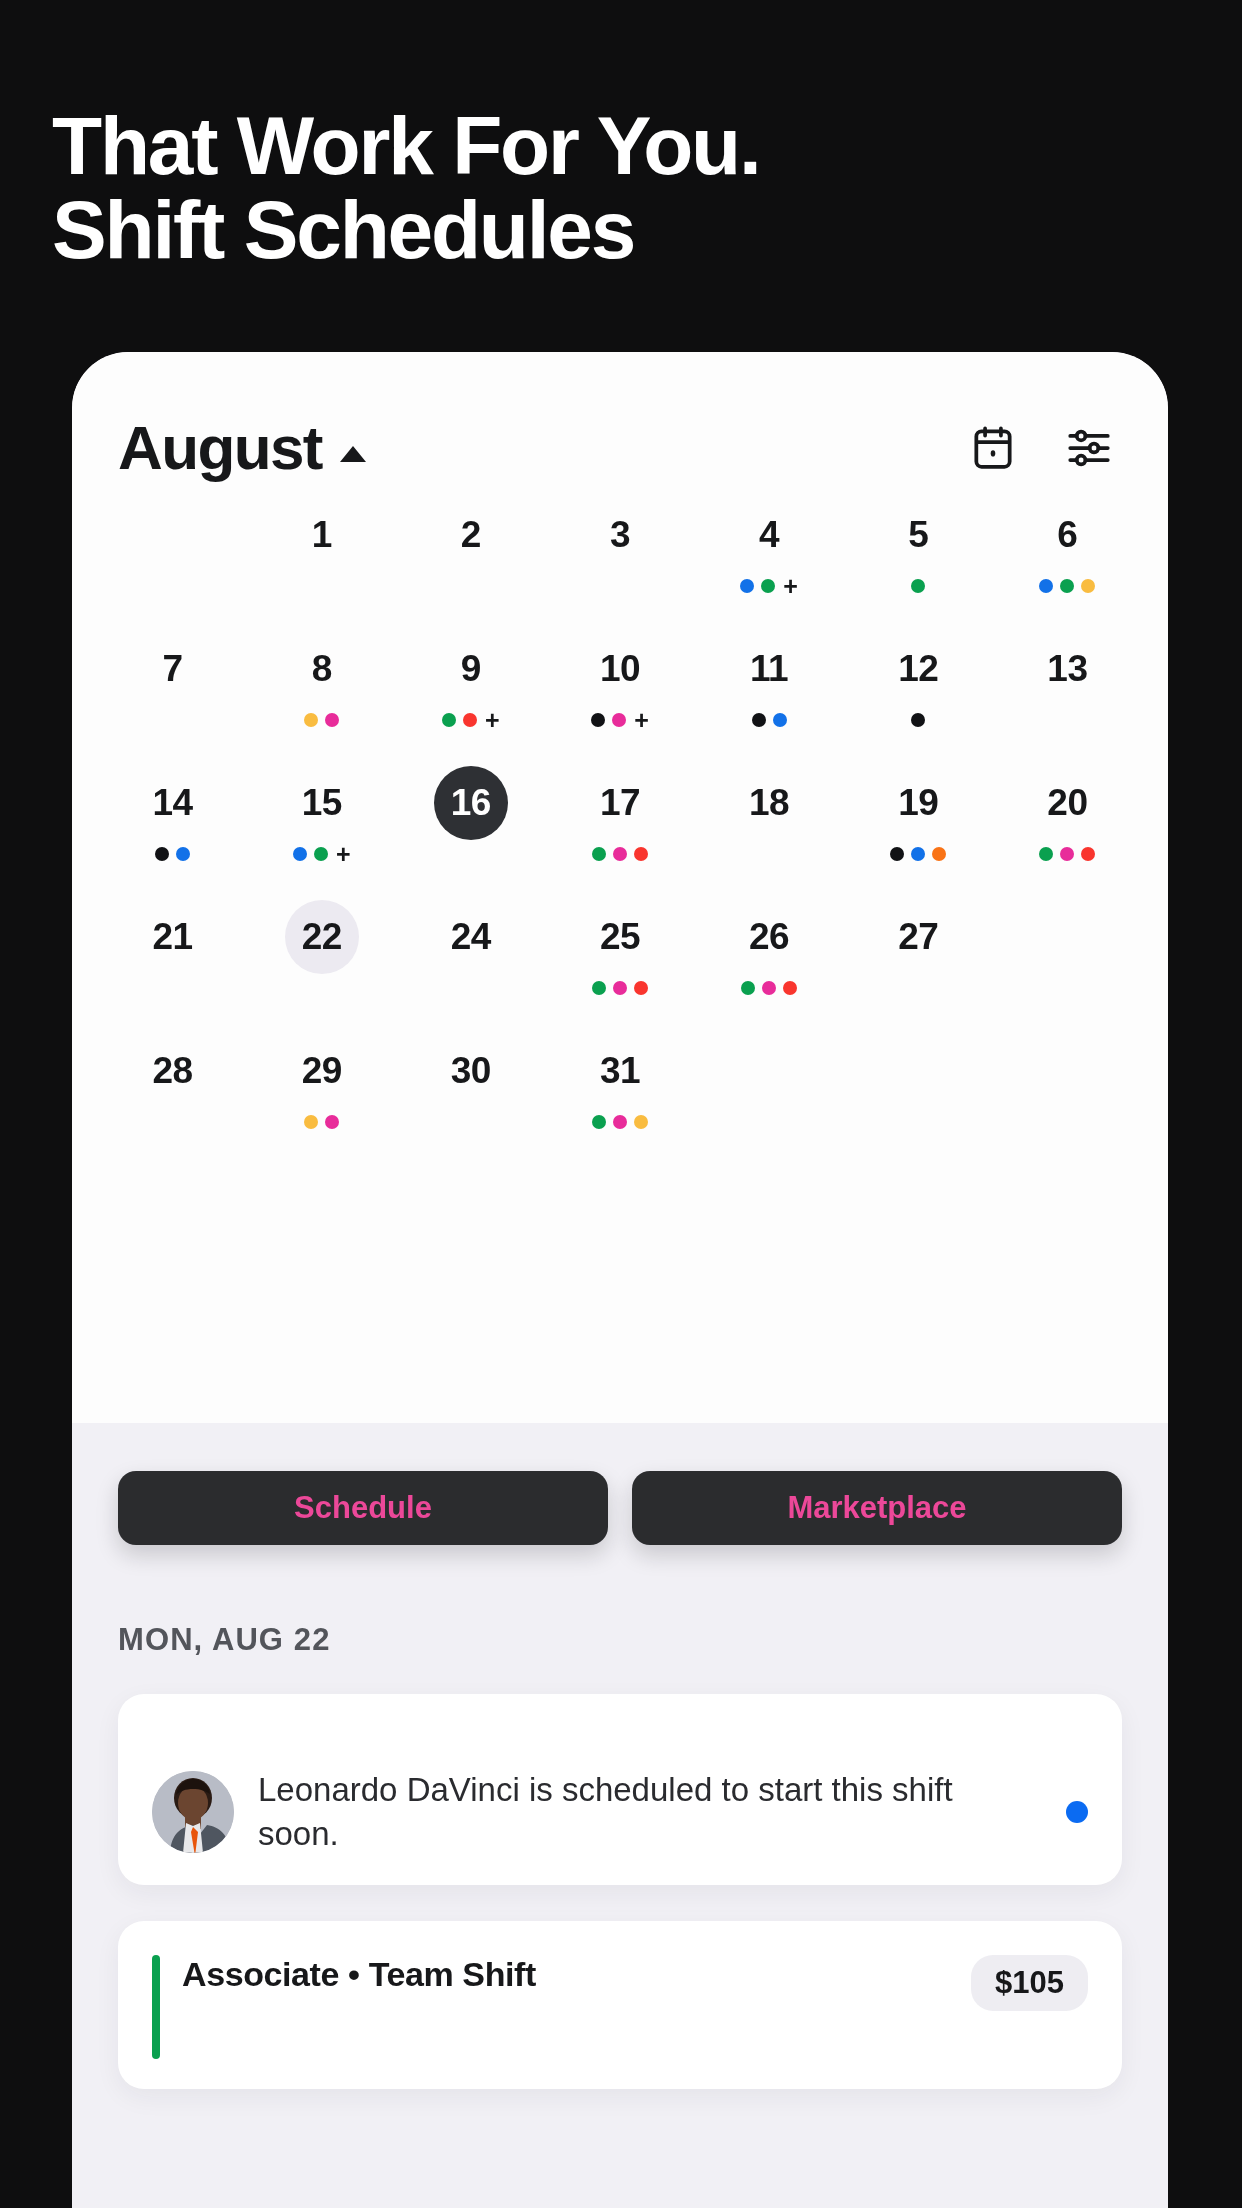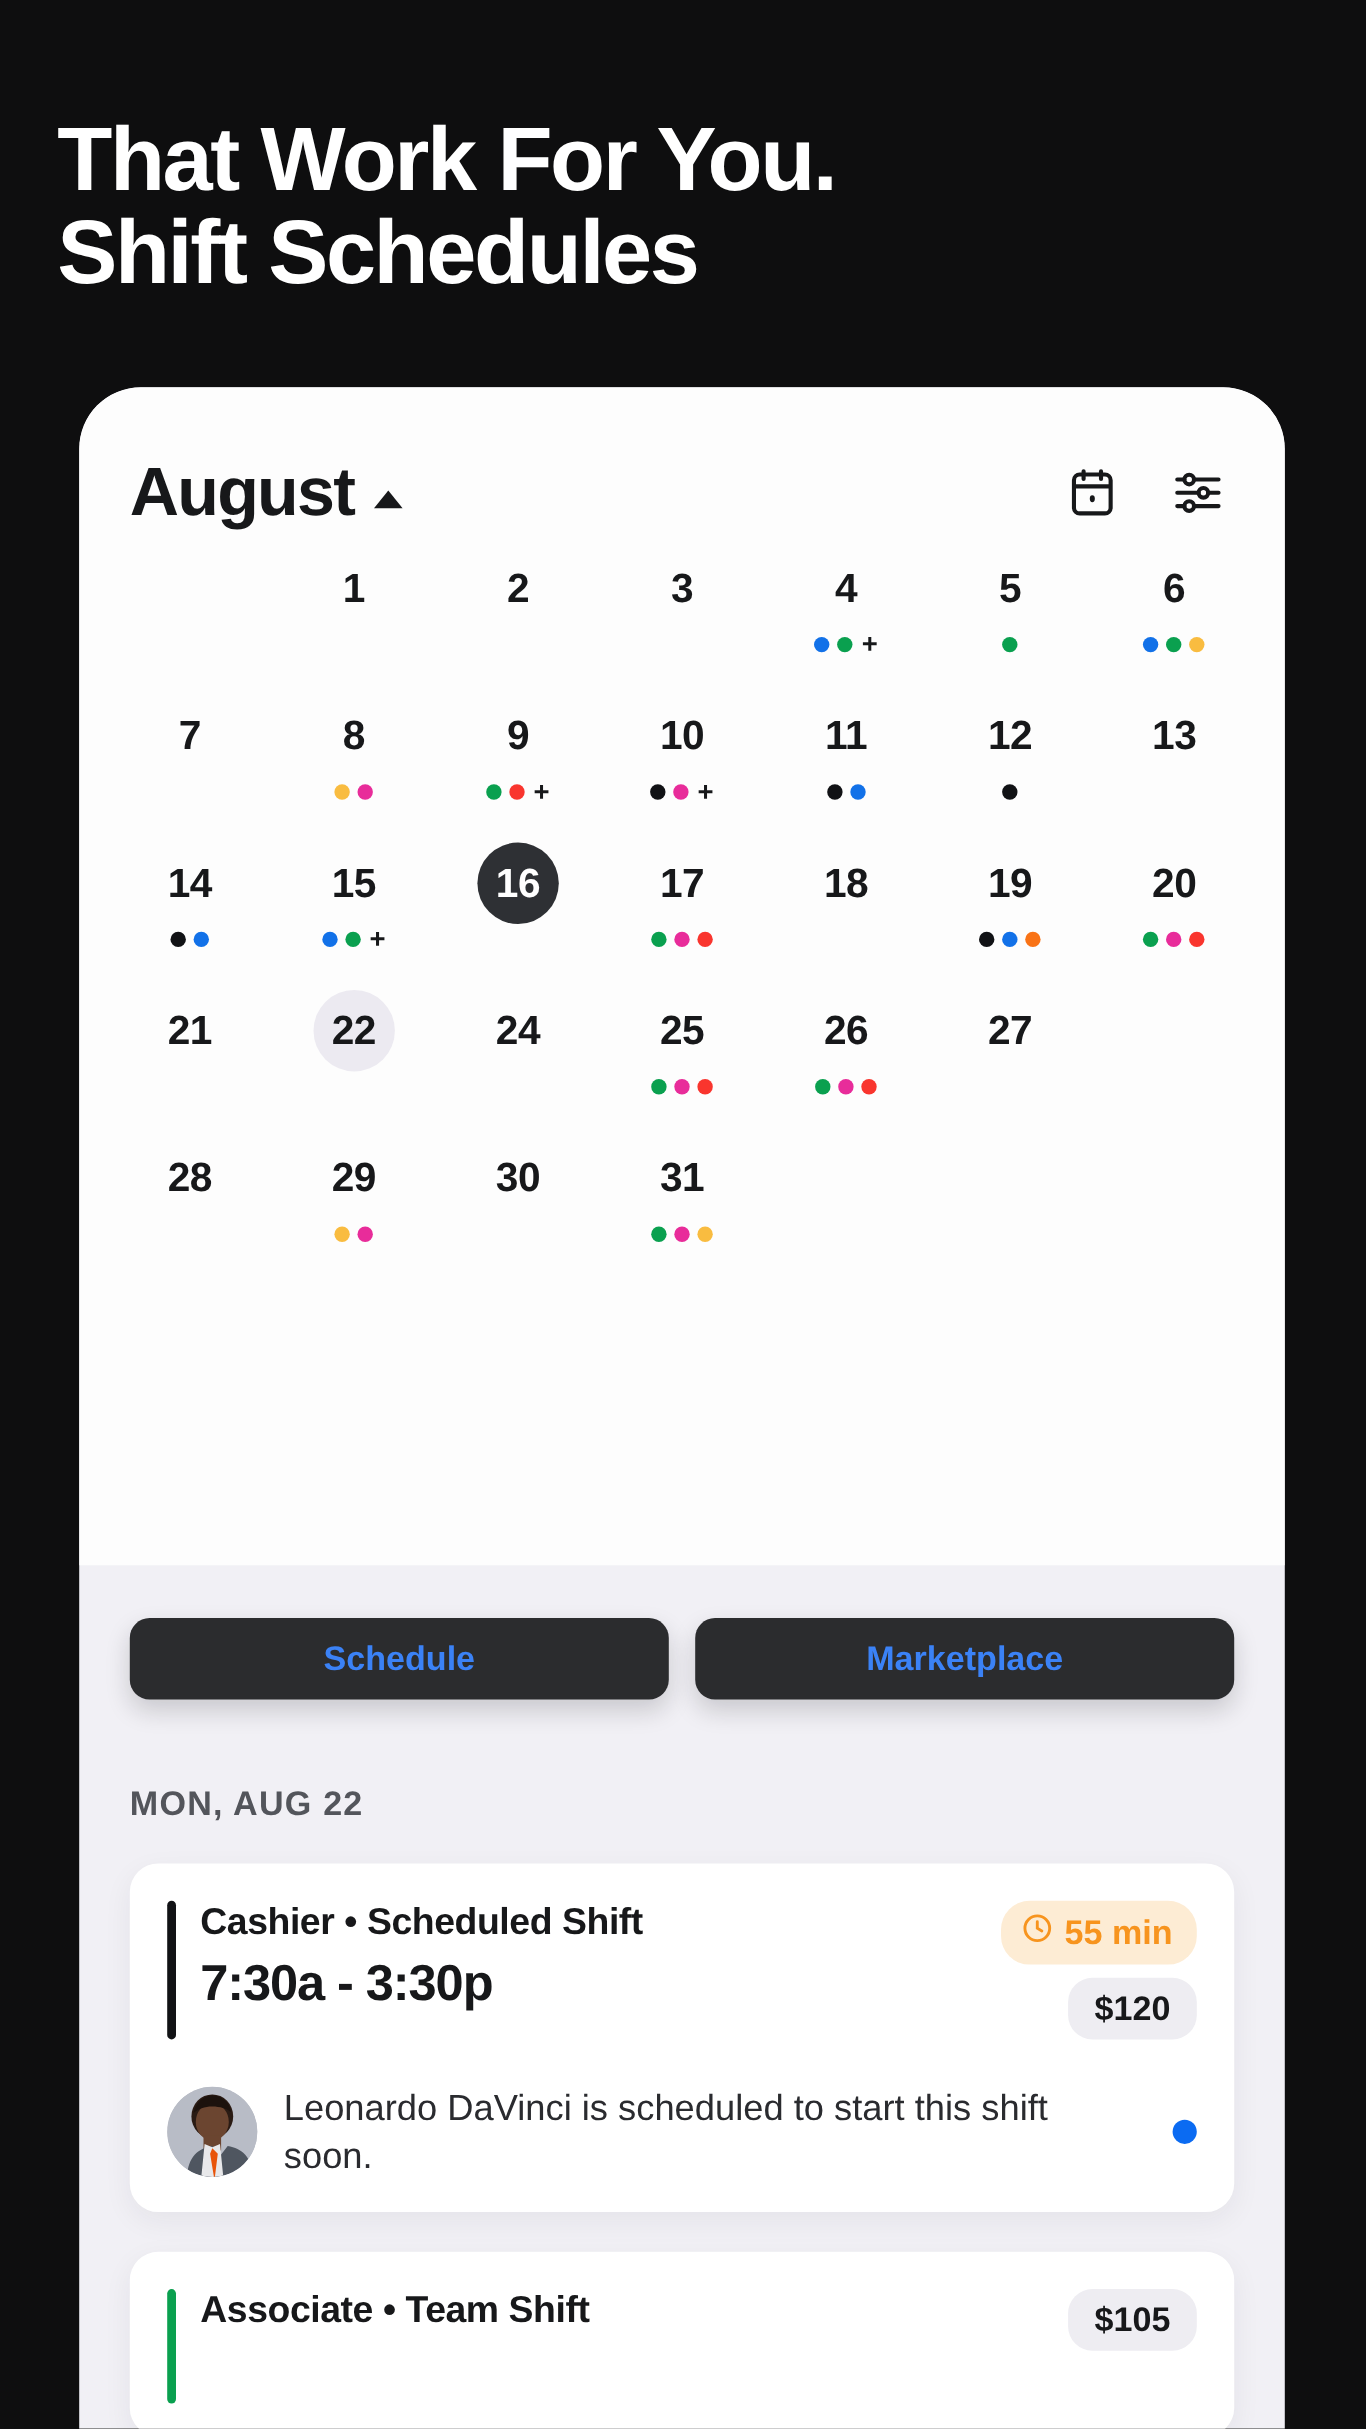--- a/index.html
+++ b/index.html
@@ -89,21 +89,21 @@
   .cell.selected .daynum { background: #2e3034; color: #ffffff; }
   .cell.today .daynum { background: #eceaf1; color: #17181a; }
   .dots { display: flex; align-items: center; gap: 7px; margin-top: 5px; height: 18px; }
   .dot { width: 14px; height: 14px; border-radius: 50%; display: block; }
   .plus { font-size: 25px; font-weight: 700; color: #17181a; line-height: 14px; margin-left: 1px; }
 
   
   .tabs { display: flex; gap: 24px; padding: 48px 46px 0 46px; }
   .tab {
     flex: 1; height: 74px; border-radius: 18px;
-    background: #2b2c2e; color: #3b82f6;
+    background: #2b2c2e; color: #ec4899;
     font-size: 31px; font-weight: 600;
     display: flex; align-items: center; justify-content: center;
     box-shadow: 0 10px 22px rgba(20,20,30,0.18);
     border: none; cursor: pointer;
     font-family: "Liberation Sans", sans-serif;
   }
 
   
   .day-label {
     padding: 77px 46px 0 46px;
@@ -384,39 +384,20 @@
     <div class="tabs">
       <button class="tab">Schedule</button>
       <button class="tab">Marketplace</button>
     </div>
 
     <div class="day-label">MON, AUG 22</div>
 
     <div class="shift-list">
 
       <div class="shift-card">
-        <div class="shift-top">
-          <div class="accent" style="background:#111215"></div>
-          <div class="shift-main">
-            <div class="shift-role">Cashier • Scheduled Shift</div>
-            <div class="shift-time">7:30a - 3:30p</div>
-          </div>
-          <div class="shift-badges">
-            <div class="badge-dur">
-              <span>
-                <svg viewBox="0 0 24 24" width="30" height="30" fill="none" stroke="#f7941e" stroke-width="2.1" stroke-linecap="round">
-                  <circle cx="12" cy="12" r="9"></circle>
-                    <path d="M12 7.2V12l3.3 2"></path>
-                </svg>
-              </span>
-              <span>55 min</span>
-            </div>
-            <div class="badge-pay">$120</div>
-          </div>
-        </div>
         <div class="shift-note">
           <div class="avatar">
             <svg viewBox="0 0 82 82">
               <defs>
                 <clipPath id="ac">
                     <circle cx="41" cy="41" r="41"></circle>
                   </clipPath>
               </defs>
               <g clip-path="url(#ac)">
                 <rect width="82" height="82" fill="#b8bcc6"></rect>

